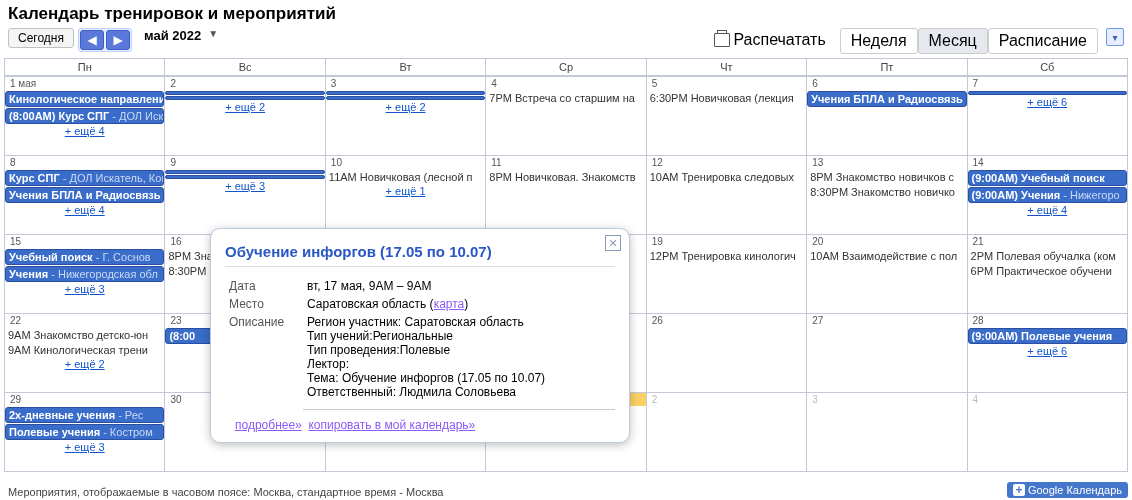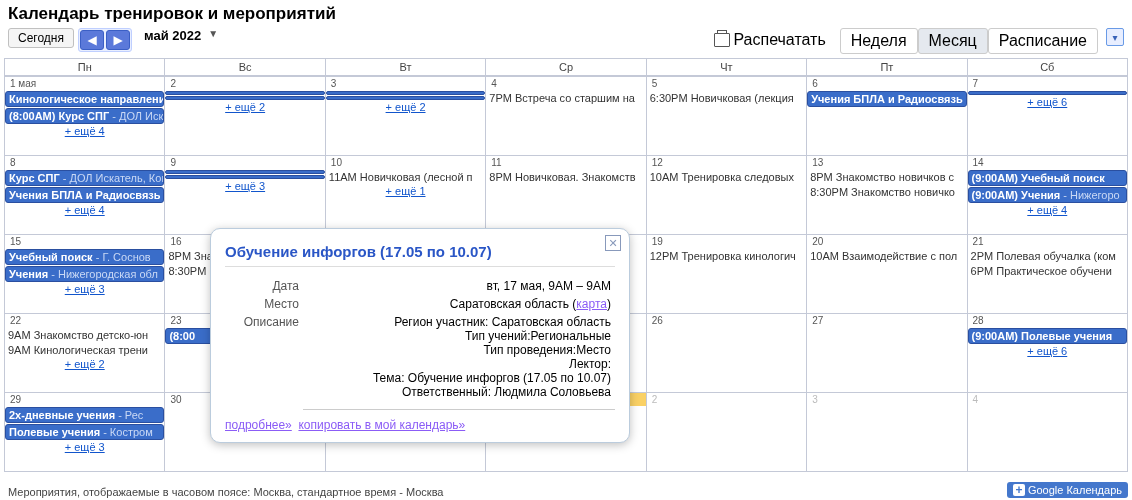--- a/index.html
+++ b/index.html
@@ -30,25 +30,25 @@
 .ev.bar{background:#3a6dc9;border:1px solid #2a4fa0;color:#fff;}
 .ev.bar .loc{color:#cad9f5;}
 .ev.plain{color:#333;}
 .more{color:#1155cc;text-decoration:underline;text-align:center;cursor:pointer;font-size:11px;margin-top:1px;}
 .footer{position:absolute;bottom:2px;left:8px;font-size:11px;color:#444;}
 .gcal{position:absolute;bottom:2px;right:4px;background:#4477cc;color:#fff;border-radius:3px;padding:2px 6px;font-size:11px;display:flex;align-items:center;gap:3px;cursor:pointer;}
 .gcal .plus{background:#fff;color:#4477cc;border-radius:2px;font-weight:bold;width:12px;height:12px;display:inline-flex;align-items:center;justify-content:center;font-size:12px;}
 .popup{position:absolute;left:210px;top:228px;width:390px;background:#fff;border:1px solid #bcd;border-radius:10px;box-shadow:0 2px 10px rgba(0,0,0,0.25);padding:12px 14px 10px;z-index:50;font-size:12px;}
 .popup h3{color:#2a56c6;font-size:15px;font-weight:bold;margin:2px 0 10px;border-bottom:1px solid #ddd;padding-bottom:6px;}
 .popup .close{position:absolute;right:8px;top:6px;width:14px;height:14px;border:1px solid #89b;color:#89b;font-size:11px;display:flex;align-items:center;justify-content:center;cursor:pointer;}
-.popup table{width:100%;border-collapse:collapse;text-align:right;}
+.popup table{width:100%;border-collapse:collapse;}
 .popup td{padding:2px 4px;vertical-align:top;}
 .popup td.lbl{width:70px;color:#555;}
 .popup .desc{border-bottom:1px solid #ccc;padding-bottom:10px;}
-.popup .links{margin-top:8px;}
+.popup .links{margin-top:8px;margin-left:10px;}
 .popup a{color:#8b5cf6;text-decoration:underline;cursor:pointer;}
 </style>
 </head>
 <body>
 <div class="container">
 
 <div class="title">Календарь тренировок и мероприятий</div>
 
 <div class="toolbar">
   <button class="btn">Сегодня</button>
@@ -253,21 +253,21 @@
           </tr>
     <tr>
             <td class="lbl">Место</td>
             <td><span>Саратовская область (</span><a>карта</a><span>)</span></td>
           </tr>
     <tr>
             <td class="lbl">Описание</td>
       <td class="desc">
         <div>Регион участник: Саратовская область</div>
               <div>Тип учений:Региональные</div>
-              <div>Тип проведения:Место</div>
+              <div>Тип проведения:Полевые</div>
         <div>Лектор:</div>
               <div>Тема: Обучение инфоргов (17.05 по 10.07)</div>
               <div>Ответственный:  Людмила Соловьева</div>
       </td>
           </tr>
   </tbody>
       </table>
   <div class="links">
     <a>подробнее»</a>&nbsp;
     <a>копировать в мой календарь»</a>

